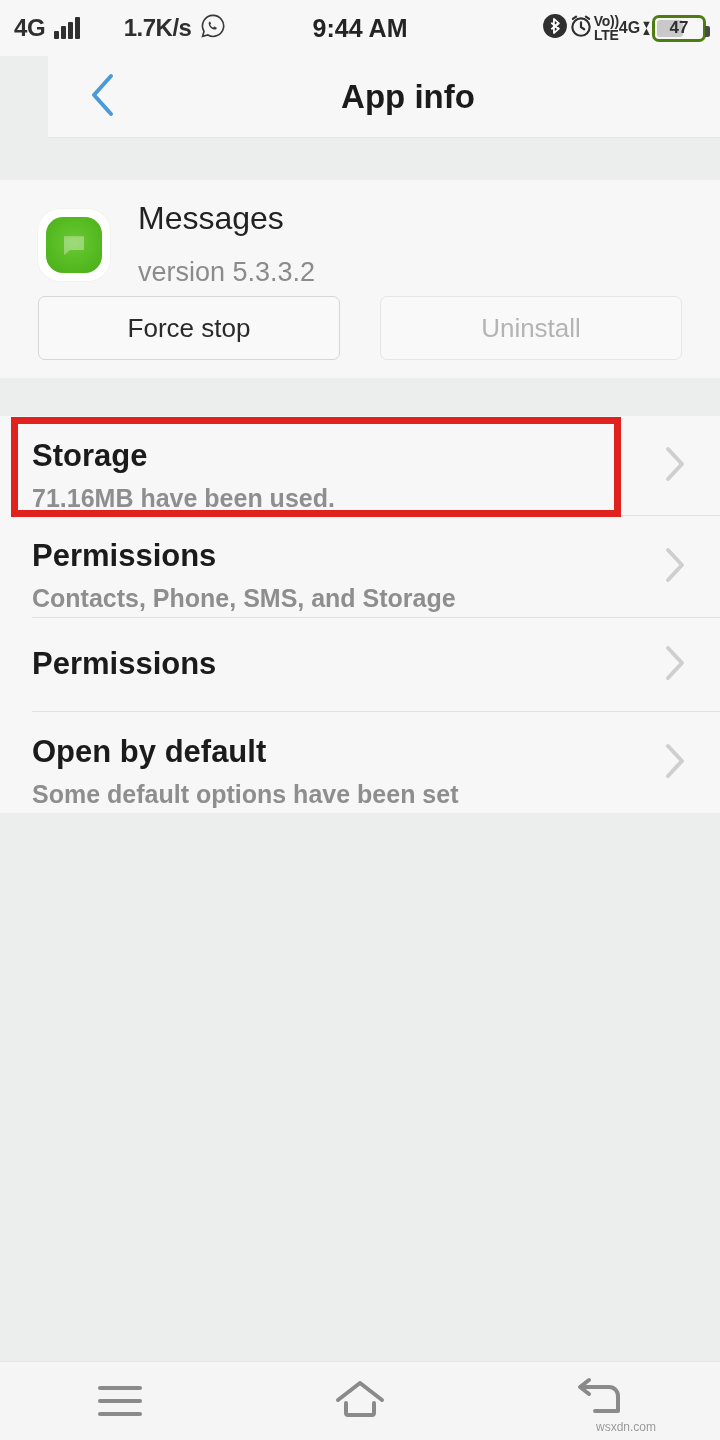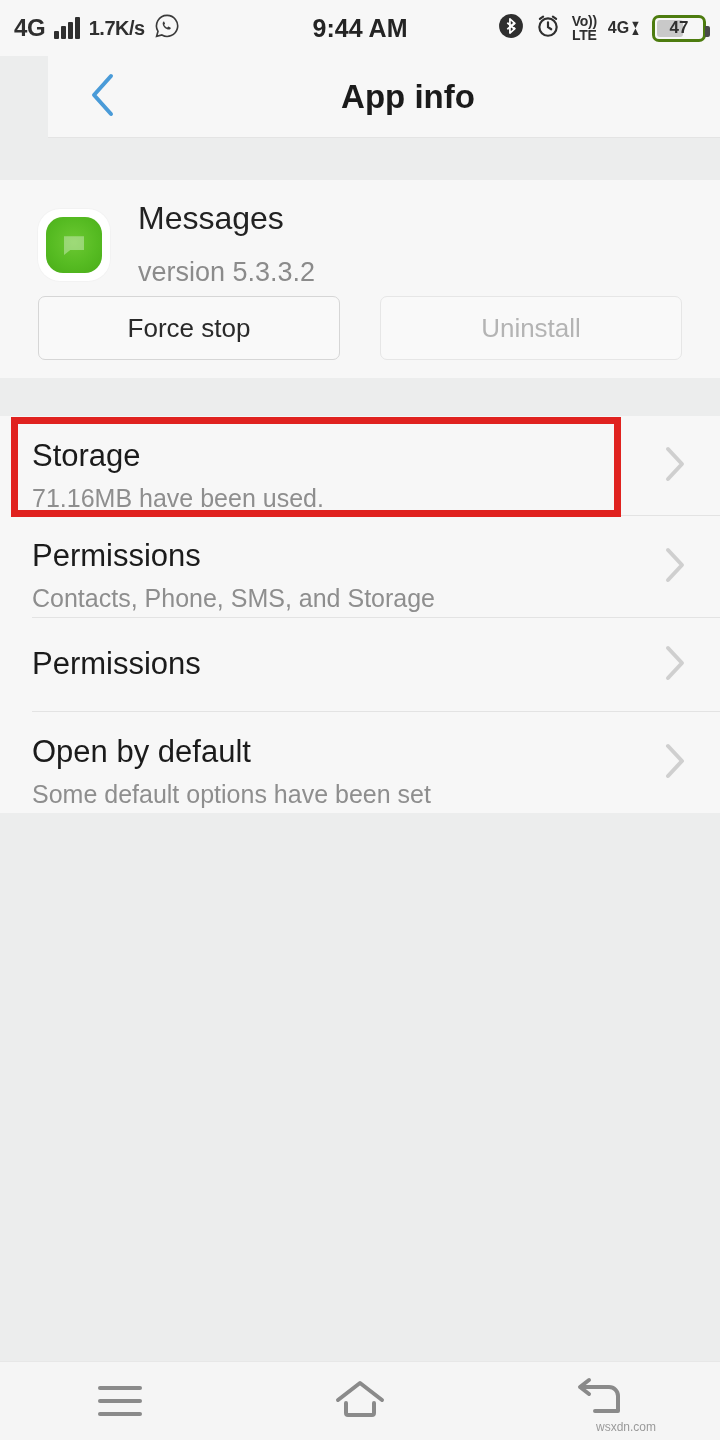--- a/index.html
+++ b/index.html
@@ -13,23 +13,23 @@
 
   
   .statusbar{
     position:absolute; top:0; left:0; width:720px; height:56px;
     background:#f7f7f7;
     display:flex; align-items:center; justify-content:space-between;
     padding:0 14px;
   }
   .sb-left,.sb-right{ display:flex; align-items:center; }
   .sb-left{ gap:9px; }
-  .sb-right{ gap:11px; }
+  .sb-right{ }
   .sb-txt{ font-size:24px; font-weight:bold; color:#2f2f2f; letter-spacing:-0.4px; }
-  .sb-rate{ font-size:20px; font-weight:bold; color:#2f2f2f; letter-spacing:-0.5px; }
+  .sb-rate{ font-size:24px; font-weight:bold; color:#2f2f2f; letter-spacing:-0.5px;margin-left:35px; }
   .sb-clock{
     position:absolute; left:0; right:0; top:0; height:56px;
     display:flex; align-items:center; justify-content:center;
     font-size:25px; font-weight:bold; color:#242424; pointer-events:none;
   }
   .bars{ display:flex; align-items:flex-end; gap:2.5px; height:22px; }
   .bars i{ display:block; width:4.5px; background:#2f2f2f; border-radius:1px; }
   .bars i:nth-child(1){ height:8px; }
   .bars i:nth-child(2){ height:13px; }
   .bars i:nth-child(3){ height:17px; }
@@ -104,20 +104,21 @@
     display:flex; align-items:center; justify-content:center;
     font-size:26px; cursor:pointer;
   }
   .btn.enabled{ border:1px solid #d6d6d6; color:#2a2a2a; }
   .btn.disabled{ border:1px solid #e6e6e6; color:#b4b4b4; cursor:default; }
 
   
   .list{
     position:absolute; top:416px; left:0; width:720px; height:397px;
     background:#f7f7f7;
+    font-weight:bold;
   }
   .row{ position:relative; width:720px; cursor:pointer; }
   .row .label{
     position:absolute; left:32px; font-size:31px; color:#1b1b1b; line-height:1;
   }
   .row .sub{
     position:absolute; left:32px; font-size:25px; color:#8e8e8e; line-height:1;
   }
   .row.two .label{ top:24px; }
   .row.two .sub{ top:70px; }

